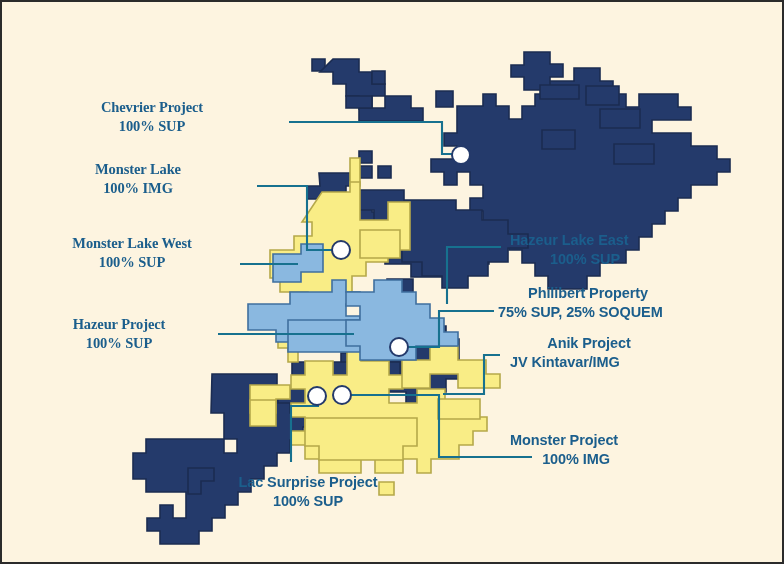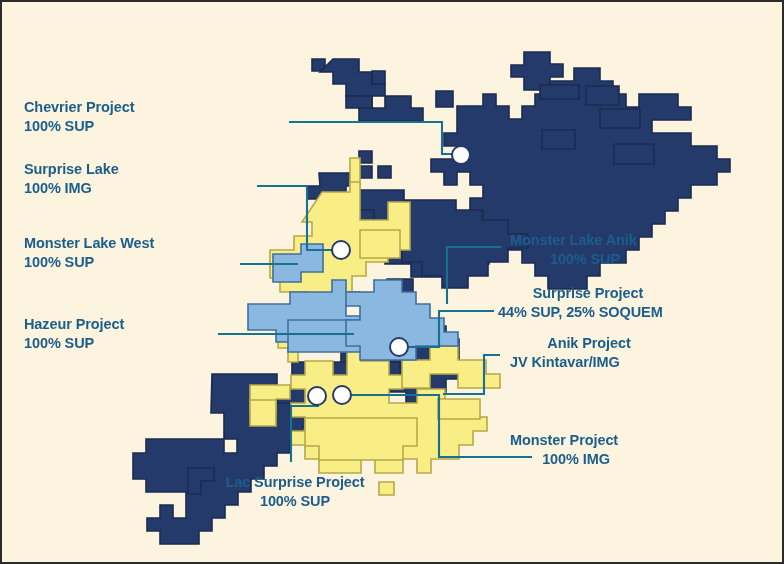--- a/index.html
+++ b/index.html
@@ -31,21 +31,21 @@
     font-family: "Liberation Sans", sans-serif;
     font-weight: bold;
     font-size: 14.5px;
     line-height: 1.34;
     letter-spacing: -0.1px;
     white-space: nowrap;
     user-select: none;
   }
   .map-label .l1 { display: block; }
   .map-label .l2 { display: block; }
-  .align-right { text-align: left; }
+  .align-right { text-align: center; font-family: Liberation Serif, serif; }
   .align-left  { text-align: left; }
   .align-center{ text-align: center; }
 </style>
 </head>
 <body>
 
 <div id="page">
 
   <svg id="map-svg" viewBox="0 0 784 564">
 
@@ -152,52 +152,52 @@
       <circle cx="340" cy="393" r="9" fill="#ffffff" stroke="#243a6b" stroke-width="2"></circle>
     </g>
   </svg>
 
   <div class="map-label align-right" style="left:22px; top:96px; width:256px;">
     <span class="l1">Chevrier Project</span>
     <span class="l2">100% SUP</span>
   </div>
 
   <div class="map-label align-right" style="left:22px; top:158px; width:228px;">
-    <span class="l1">Surprise Lake</span>
+    <span class="l1">Monster Lake</span>
     <span class="l2">100% IMG</span>
   </div>
 
   <div class="map-label align-right" style="left:22px; top:232px; width:216px;">
     <span class="l1">Monster Lake West</span>
     <span class="l2">100% SUP</span>
   </div>
 
   <div class="map-label align-right" style="left:22px; top:313px; width:190px;">
     <span class="l1">Hazeur Project</span>
     <span class="l2">100% SUP</span>
   </div>
 
   <div class="map-label align-left" style="left:508px; top:229px; width:254px;">
-    <span class="l1">Monster Lake Anik</span>
+    <span class="l1">Hazeur Lake East</span>
     <span class="l2 align-center" style="width:150px;">100% SUP</span>
   </div>
 
   <div class="map-label align-left" style="left:496px; top:282px; width:272px;">
-    <span class="l1 align-center" style="width:180px;">Surprise Project</span>
-    <span class="l2">44% SUP, 25% SOQUEM</span>
+    <span class="l1 align-center" style="width:180px;">Philibert Property</span>
+    <span class="l2">75% SUP, 25% SOQUEM</span>
   </div>
 
   <div class="map-label align-left" style="left:508px; top:332px; width:254px;">
     <span class="l1 align-center" style="width:158px;">Anik Project</span>
     <span class="l2">JV Kintavar/IMG</span>
   </div>
 
   <div class="map-label align-left" style="left:508px; top:429px; width:254px;">
     <span class="l1">Monster Project</span>
     <span class="l2 align-center" style="width:132px;">100% IMG</span>
   </div>
 
-  <div class="map-label align-center" style="left:173px; top:471px; width:240px;text-align:center;">
+  <div class="map-label align-center" style="left:186px; top:471px; width:240px;text-align:center;">
     <span class="l1">Lac Surprise Project</span>
     <span class="l2">100% SUP</span>
   </div>
 
 </div>
 
 </body></html>

